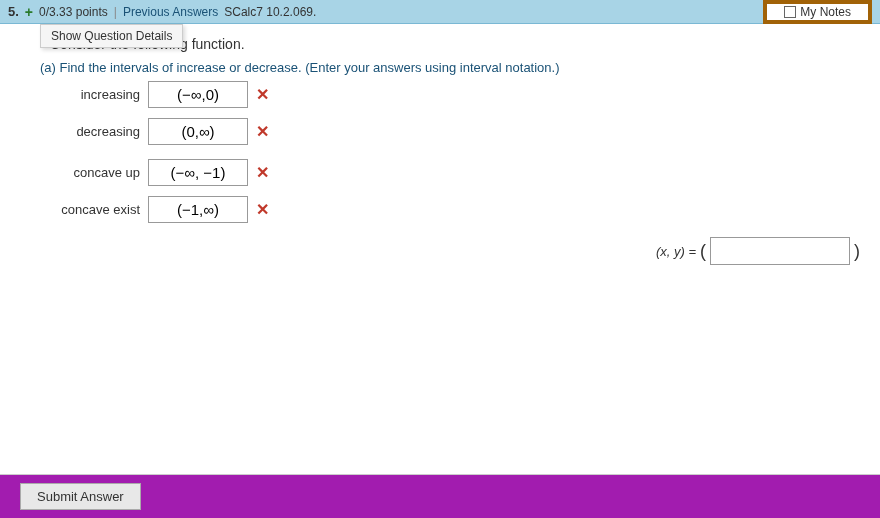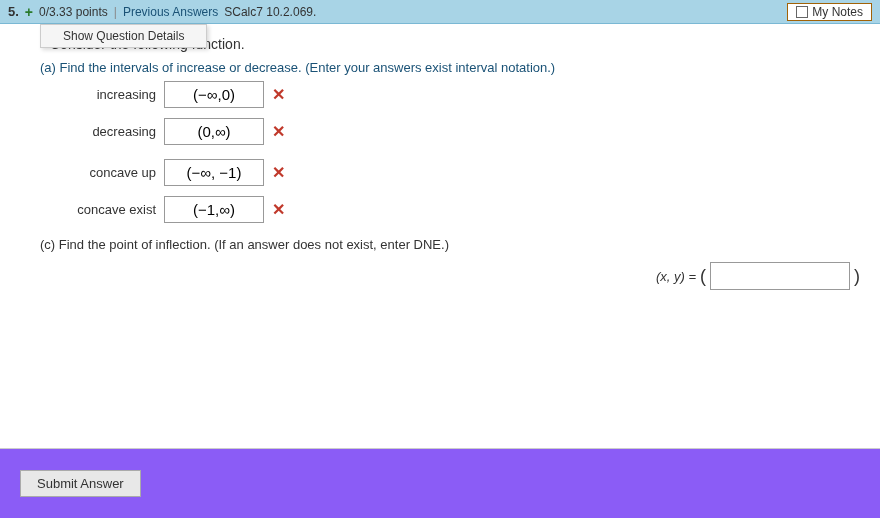--- a/index.html
+++ b/index.html
@@ -53,41 +53,41 @@
     }
     .source-text {
       color: #333;
       font-size: 12px;
     }
     .my-notes-btn {
       display: flex;
       align-items: center;
       gap: 4px;
       background: #fff;
-      border: 1px solid #a16207;
-      padding: 1px 8px;
+      border: 4px solid #a16207;
+      padding: 1px 17px;
       font-size: 12px;
       cursor: pointer;
       color: #333;
     }
     .checkbox-icon {
       width: 12px;
       height: 12px;
       border: 1px solid #666;
       display: inline-block;
     }
 
     
     .show-details-popup {
       position: absolute;
       top: 24px;
       left: 40px;
       background: #f5f5f5;
       border: 1px solid #ccc;
-      padding: 4px 22px;
+      padding: 4px 10px;
       font-size: 12px;
       color: #333;
       z-index: 10;
       box-shadow: 2px 2px 4px rgba(0,0,0,0.15);
     }
 
     
     .main-content {
       padding: 12px 20px 10px 40px;
       position: relative;
@@ -117,21 +117,21 @@
 
     .part-section {
       margin-bottom: 14px;
     }
 
     .answer-row {
       display: flex;
       align-items: center;
       gap: 8px;
       margin-bottom: 10px;
-      margin-left: 26px;
+      margin-left: 10px;
     }
 
     .answer-label {
       font-size: 13px;
       color: #333;
       width: 90px;
       text-align: right;
     }
 
     .answer-box {
@@ -189,22 +189,22 @@
       font-size: 14px;
     }
 
     
     .bottom-bar {
       position: absolute;
       bottom: 0;
       left: 0;
       right: 0;
       border-top: 1px solid #ccc;
-      padding: 21px 20px;
-      background: #8b5cf6;
+      padding: 8px 20px;
+      background: #a21caf;
     }
 
     .submit-btn {
       border: 1px solid #aaa;
       background: #e8e8e8;
       padding: 5px 16px;
       font-size: 13px;
       cursor: pointer;
       color: #333;
     }
@@ -233,21 +233,21 @@
   <span>Show Question Details</span>
 </div>
 
 <div class="main-content">
 
   <div class="consider-text">Consider the following function.</div>
 
 
   <div class="part-section">
     <div class="part-label">
-      <span>(a) Find the intervals of increase or decrease. (Enter your answers exist interval notation.)</span>
+      <span>(a) Find the intervals of increase or decrease. (Enter your answers using interval notation.)</span>
     </div>
 
     <div class="answer-row">
       <span class="answer-label">increasing</span>
       <div class="answer-box">
         <span>(−∞,0)</span>
       </div>
       <span class="x-mark">✕</span>
     </div>
 
@@ -273,21 +273,20 @@
     <div class="answer-row">
       <span class="answer-label">concave exist</span>
       <div class="answer-box">
         <span>(−1,∞)</span>
       </div>
       <span class="x-mark">✕</span>
     </div>
   </div>
 
   <div class="part-section">
-    <div class="part-c-text">(c) Find the point of inflection. (If an answer does not exist, enter DNE.)</div>
     <div class="inflection-row">
       <span class="inflection-label">
         (<i>x</i>, <i>y</i>) =
       </span>
       <span class="paren">(</span>
       <input class="inflection-input" type="text" value="" style="">
       <span class="paren">)</span>
     </div>
   </div>
 

